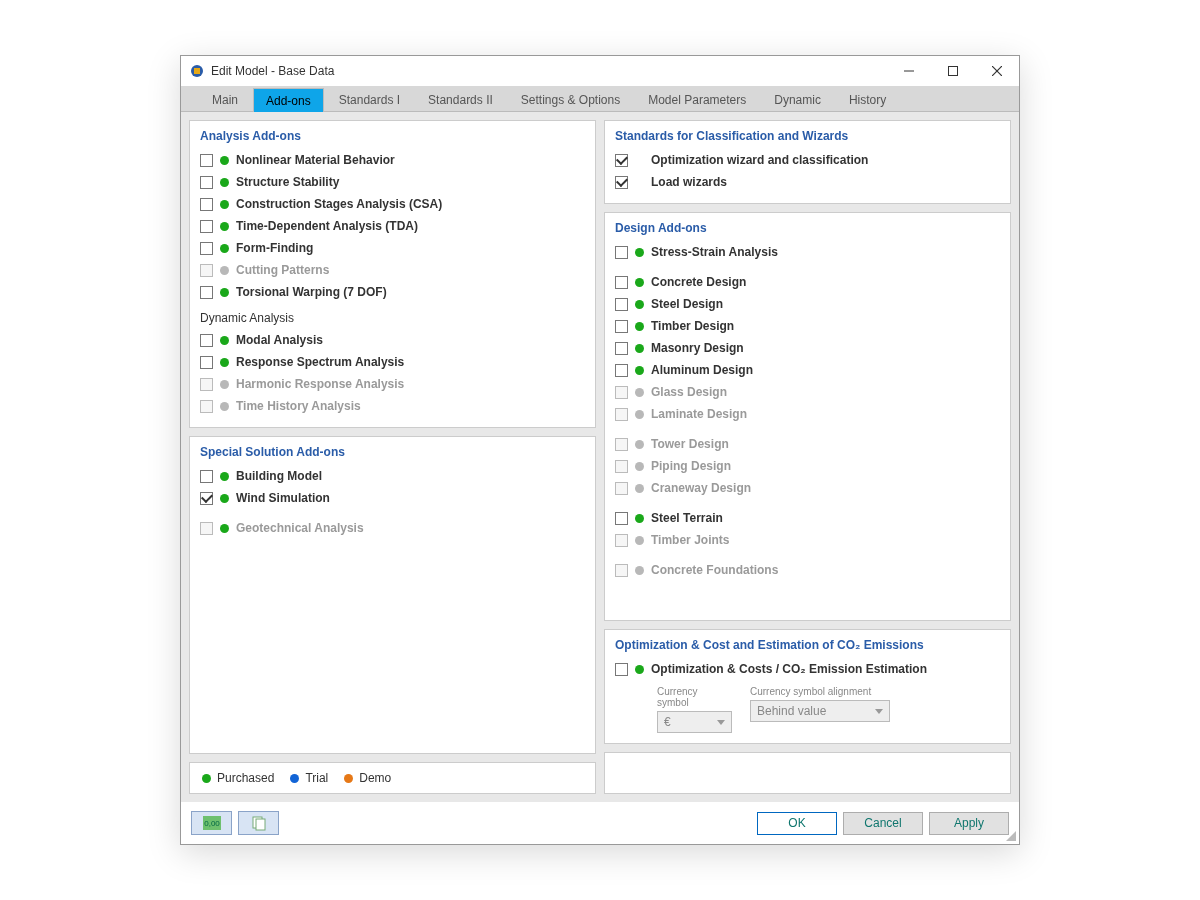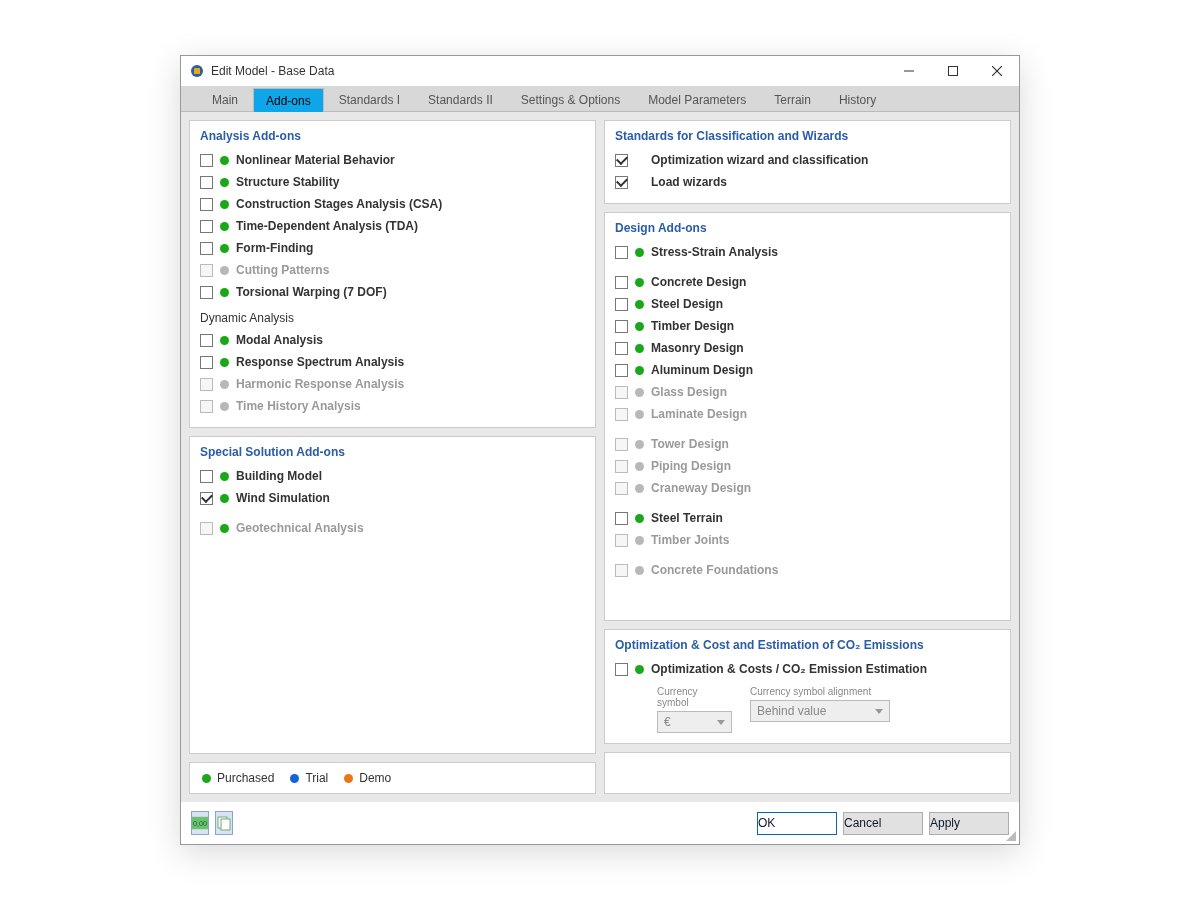--- a/index.html
+++ b/index.html
@@ -27,23 +27,23 @@
 .dot { width: 9px; height: 9px; border-radius: 50%; }
 .dot.green { background: #1aa81a; }
 .dot.grey  { background: #b8b8b8; }
 .dot.blue  { background: #1264d6; }
 .dot.orange{ background: #e67817; }
 .nodot { width: 9px; height: 9px; }
 .spacer { height: 8px; }
 .legend { background: #fff; border: 1px solid #ccc; padding: 8px 12px; display: flex; gap: 16px; align-items: center; }
 .legend .item { display: flex; align-items: center; gap: 6px; }
 .footer { height: 42px; display: flex; align-items: center; padding: 0 10px; gap: 6px; }
-.iconbtn { width: 18px; height: 24px; border: 1px solid #8aa3c8; background: #d8e4f4; display: flex; align-items: center; justify-content: center;}
+.iconbtn { width: 41px; height: 24px; border: 1px solid #8aa3c8; background: #d8e4f4; display: flex; align-items: center; justify-content: center;}
 .footer-spacer { flex: 1; }
-.btn { width: 80px; height: 23px; border: 1px solid #adadad; background: #e1e1e1; font-size: 12px; color: #0f172a; display: flex; align-items: center; }
+.btn { width: 80px; height: 23px; border: 1px solid #adadad; background: #e1e1e1; font-size: 12px; color: #0f766e; display: flex; align-items: center; justify-content: center;}
 .btn.primary { border-color: #0067c0; background: #fff; }
 .field-row { display: flex; gap: 18px; margin-top: 6px; margin-left: 42px;}
 .field { display: flex; flex-direction: column; gap: 3px;}
 .field .flabel { font-size: 10px; color: #888;}
 .select { height: 22px; border: 1px solid #bbb; background: #eee; color: #888; padding: 0 20px 0 6px; position: relative; font-size: 12px; display: flex; align-items: center;}
 .select::after { content:""; position:absolute; right:6px; top:8px; border-left:4px solid transparent; border-right:4px solid transparent; border-top:5px solid #999;}
 .resize-grip { position: absolute; right: 3px; bottom: 3px; width: 12px; height: 12px; }
 .resize-grip::before { content:""; position:absolute; right:0; bottom:0; width:0; height:0; border-style: solid; border-width: 0 0 10px 10px; border-color: transparent transparent #bbb transparent;}
 .dialog { position: relative; }
 </style>
@@ -78,21 +78,21 @@
       </div>
   </div>
 
   <div class="tabbar" id="tabbar">
       <div class="tab">Main</div>
       <div class="tab active">Add-ons</div>
       <div class="tab">Standards I</div>
       <div class="tab">Standards II</div>
       <div class="tab">Settings &amp; Options</div>
       <div class="tab">Model Parameters</div>
-      <div class="tab">Terrain</div>
+      <div class="tab">Dynamic</div>
       <div class="tab">History</div>
     </div>
 
   <div class="content">
     <div class="col">
 
       <div class="panel">
         <div class="panel-title">Analysis Add-ons</div>
         <div id="analysis-items">
             <div class="row">

